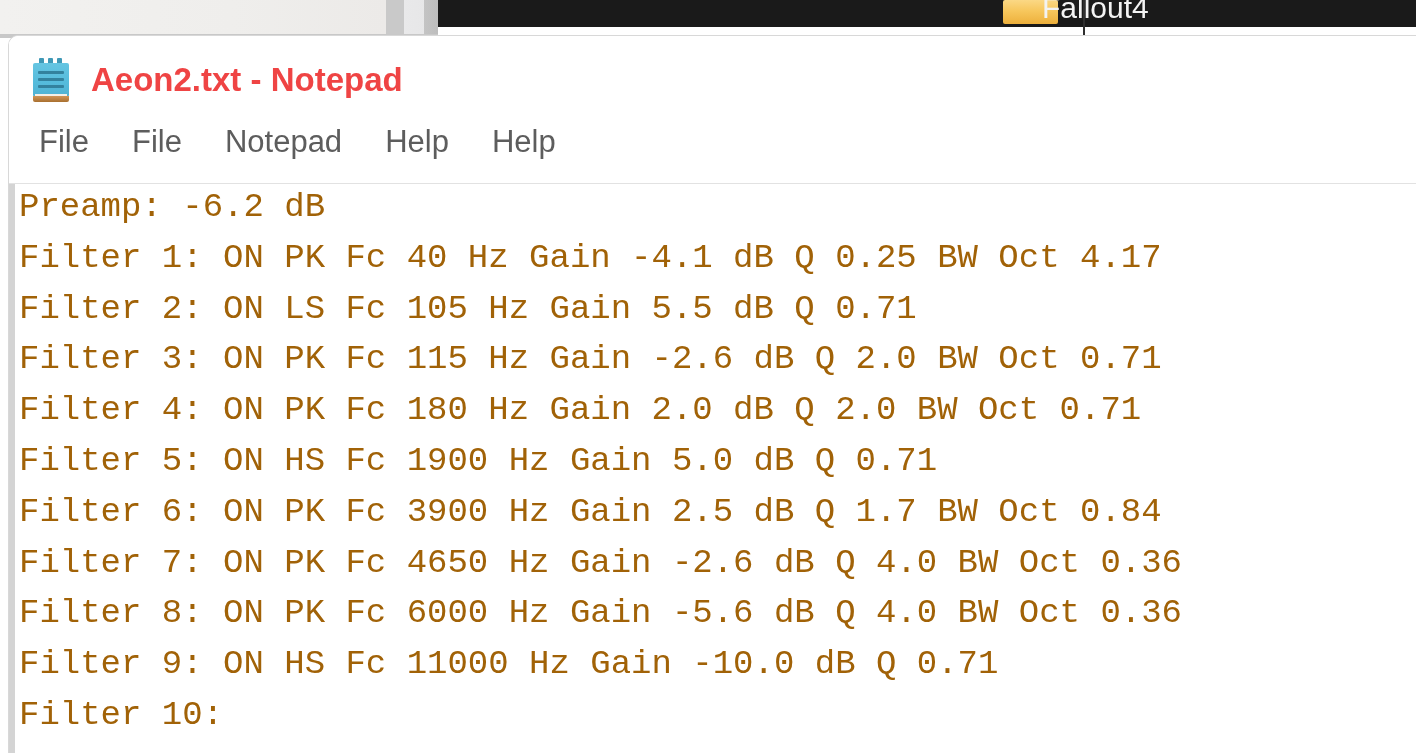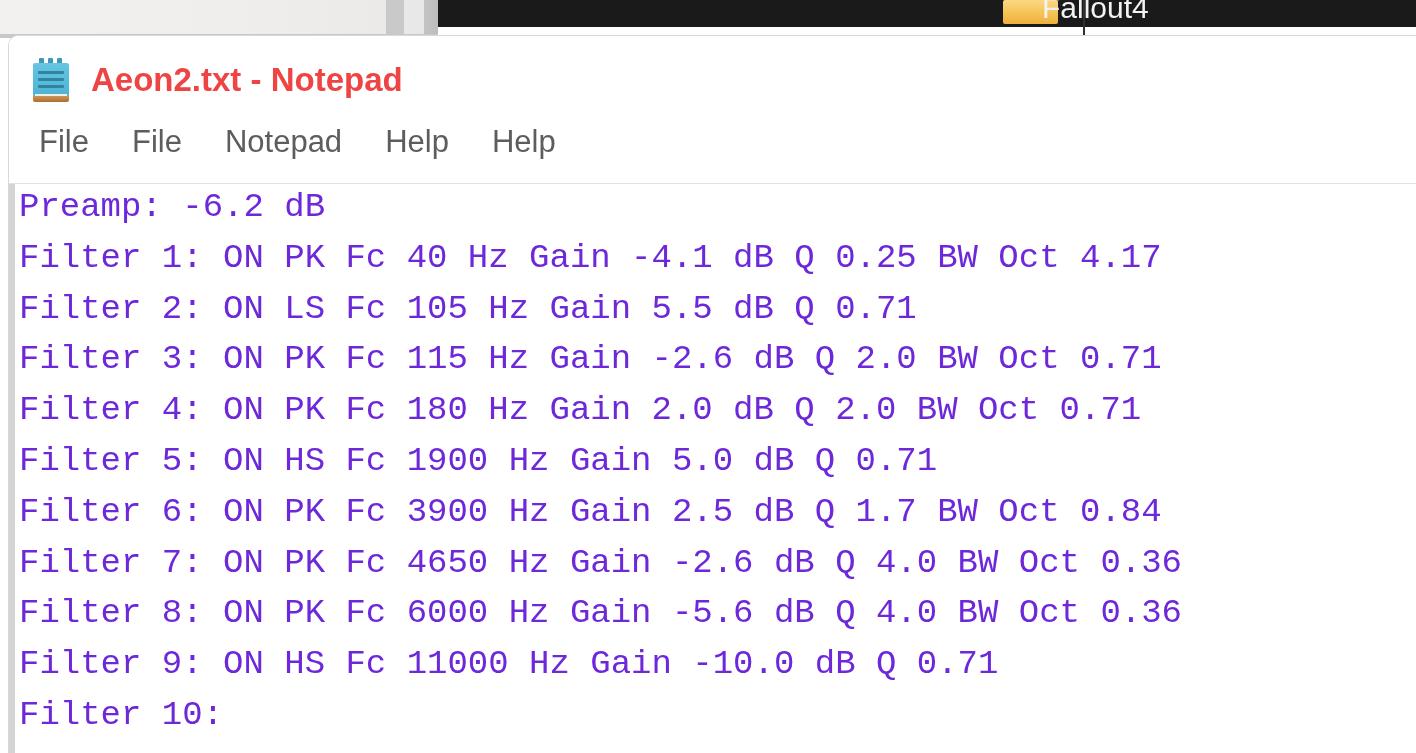--- a/index.html
+++ b/index.html
@@ -231,21 +231,21 @@
     background: #d4d4d4;
   }
   .text-body {
     position: absolute;
     left: 10px;
     top: -2px;
     right: 0;
     font-family: "Liberation Mono", "DejaVu Sans Mono", monospace;
     font-size: 34px;
     line-height: 50.8px;
-    color: #6d28d9;
+    color: #a16207;
     white-space: pre;
     letter-spacing: 0px;
   }
   .text-line { white-space: pre; }
 </style>
 </head>
 <body>
 
 <div id="screen">
 

